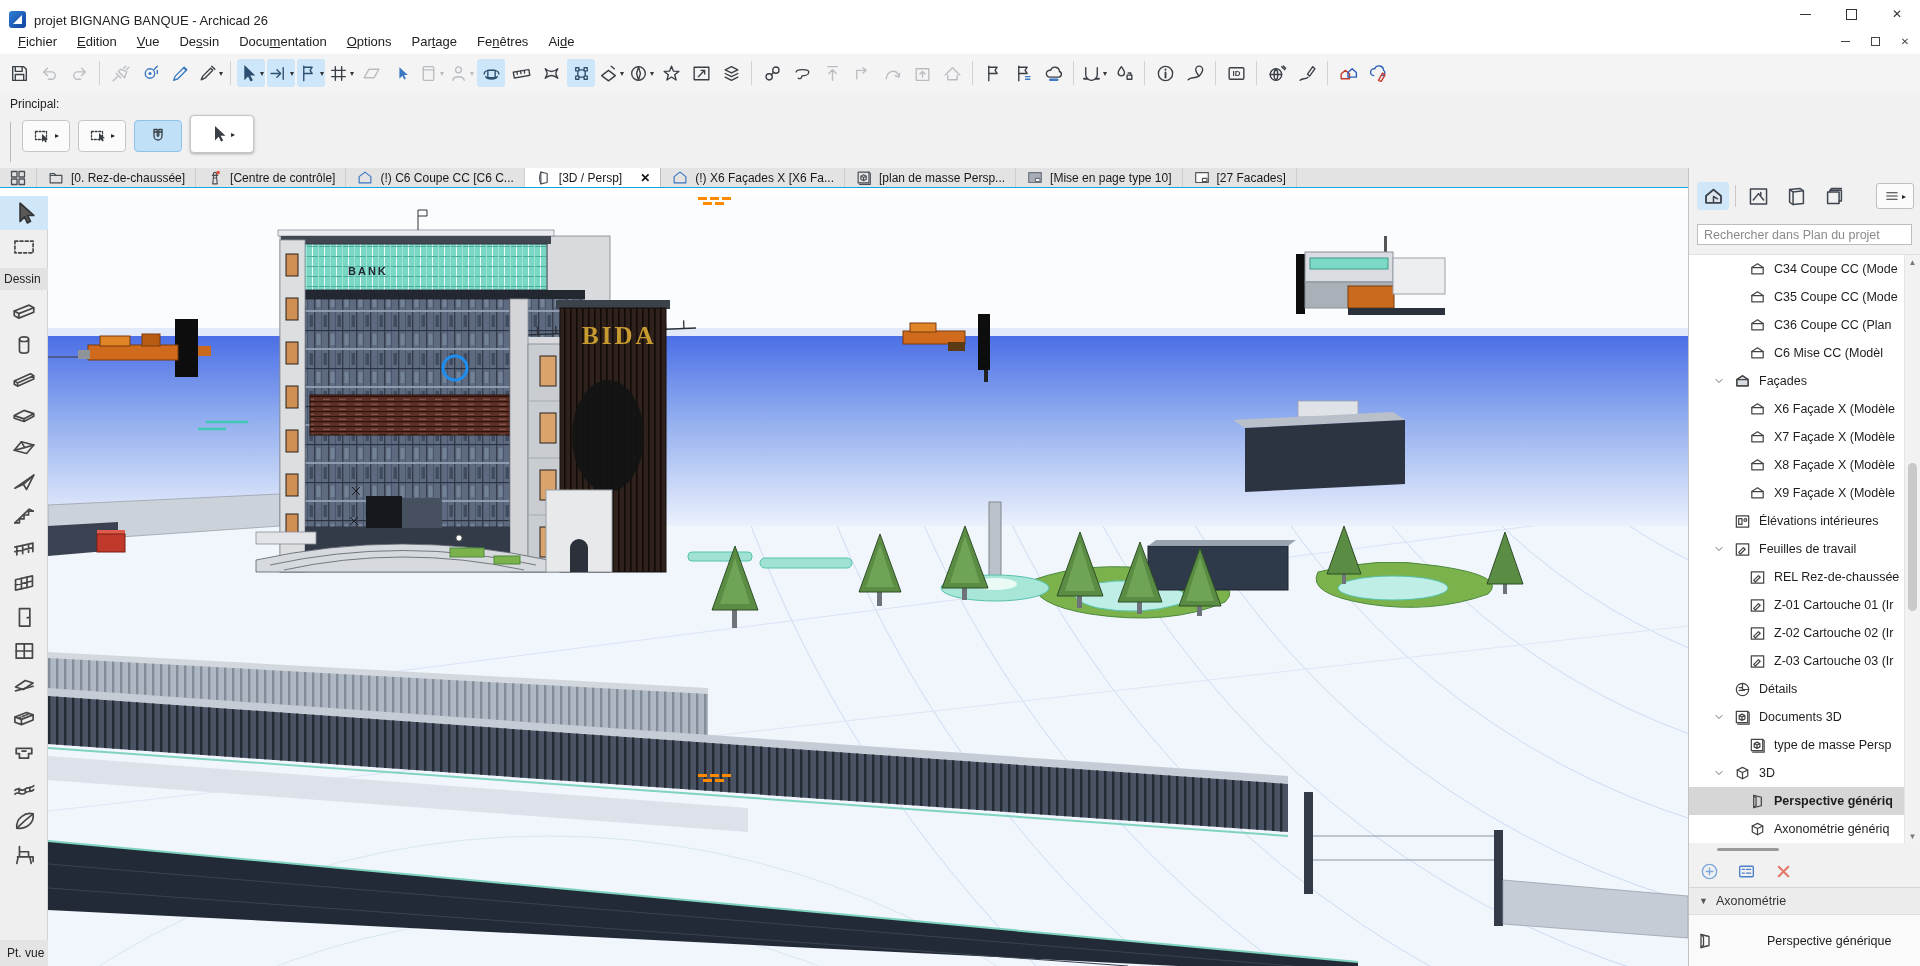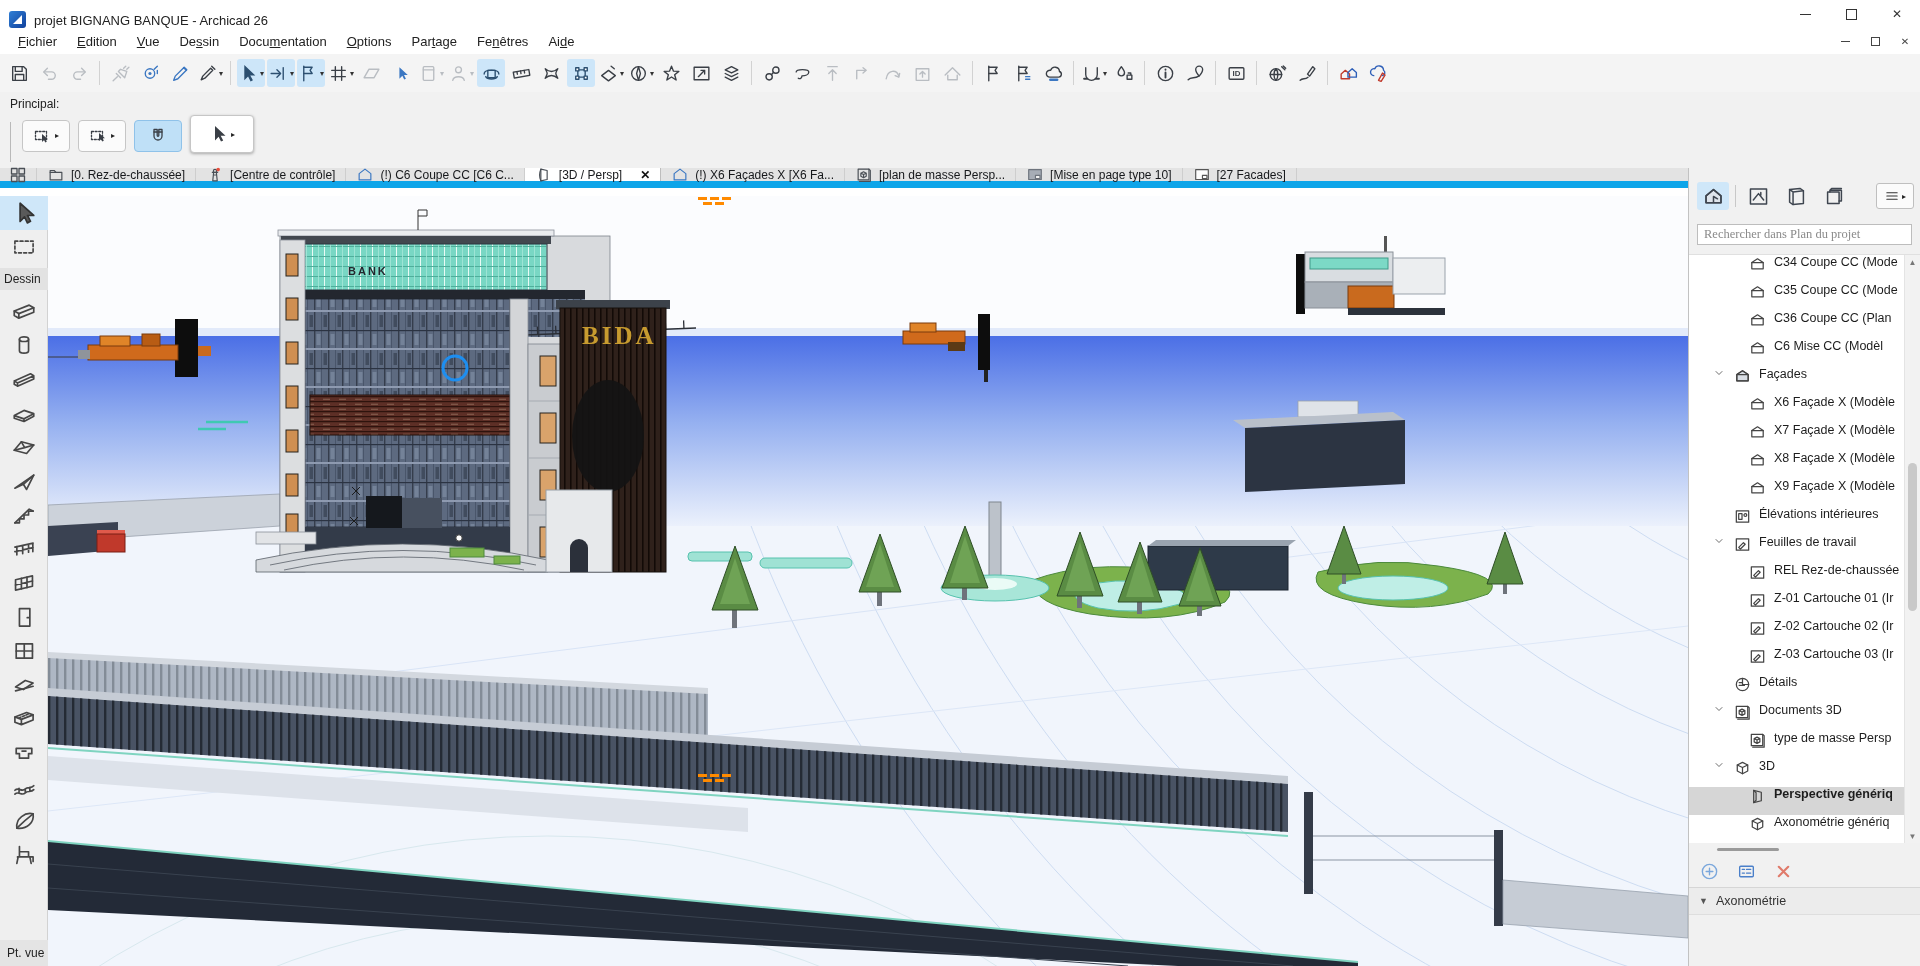--- a/index.html
+++ b/index.html
@@ -44,21 +44,21 @@
   .principal-label{position:absolute;left:10px;top:5px;font-size:12px;color:#222}
   .grip{position:absolute;left:10px;top:30px;width:1px;height:40px;background:#b9b9b9}
   .prow{position:absolute;left:22px;top:26px;display:flex;align-items:center;gap:8px}
   .pbtn{height:30px;min-width:46px;background:#fbfbfb;border:1px solid #c6c6c6;border-radius:4px;
         display:flex;align-items:center;justify-content:center;gap:2px;color:#3a3f46}
   .pbtn.active{background:#bfe0f7;border-color:#8fc2e9}
   .pbtn.big{height:36px;min-width:62px;box-shadow:0 1px 3px rgba(0,0,0,.3);margin-top:-3px;background:#fff}
   .fly{font-size:8px;color:#222}
   
   .tabbar{position:absolute;left:0;top:168px;width:1920px;height:20px;background:#e3e3e3;
-          display:flex;align-items:stretch;border-bottom:7px solid #0ea5e9;box-sizing:border-box}
+          display:flex;align-items:stretch;border-bottom:1px solid #0ea5e9;box-sizing:border-box}
   .tabgrid{width:36px;display:flex;align-items:center;justify-content:center;color:#4a4f56;border-right:1px solid #cecece}
   .tab{display:flex;align-items:center;gap:6px;padding:0 10px;border-right:1px solid #cecece;
        font-size:12px;color:#16181b;white-space:nowrap;max-width:200px}
   .tab .ic{width:18px;height:18px;flex:0 0 auto;color:#4a4f56}
   .tab.active{background:#fff;border-right:1px solid #bdbdbd}
   .tabclose{margin-left:12px;font-weight:bold;font-size:12px;color:#111}
   .tabspacer{flex:1}
   .viewswitch{display:flex;align-items:center;gap:3px;padding:0 10px;color:#3a3f46}
   
   .toolbox{position:absolute;left:0;top:196px;width:48px;height:770px;background:#efefef;
@@ -79,24 +79,24 @@
   .navtab{width:32px;height:28px;display:flex;align-items:center;justify-content:center;
           border-radius:3px;color:#3f4650}
   .navtab .ic{width:23px;height:23px}
   .navtab.active{background:#cfe7f9}
   .navsep{width:1px;height:22px;background:#c8c8c8}
   .navmenu{margin-left:auto;width:36px;height:24px;border:1px solid #bfbfbf;background:#fbfbfb;
            border-radius:3px;display:flex;align-items:center;justify-content:center;gap:2px;color:#333}
   .navmenu .ic{width:16px;height:16px}
   .searchrow{height:30px;padding:0 8px}
   .searchrow input{width:100%;height:21px;border:1px solid #bdbdbd;background:#fff;font-size:12.5px;
-                   font-family:Liberation Serif, serif;padding:0 6px;box-sizing:border-box;color:#222}
+                   font-family:Liberation Sans, sans-serif;padding:0 6px;box-sizing:border-box;color:#222}
   .searchrow input::placeholder{color:#8a8a8a}
   .tree{height:588px;background:#fff;position:relative;overflow:hidden;border-top:1px solid #e0e0e0}
-  .crow{height:28px;display:flex;font-size:12.5px;color:#1d1d1d;position:relative;white-space:nowrap}
+  .crow{height:28px;display:flex;align-items:center;font-size:12.5px;color:#1d1d1d;position:relative;white-space:nowrap}
   .crow .ic{width:19px;height:19px;margin-right:7px;flex:0 0 auto;color:#444}
   .crow .chev{position:absolute;left:24px;width:12px;height:12px;color:#444}
   .crow.l1{padding-left:44px}
   .crow.l2{padding-left:59px}
   .crow.selected{background:#d6d6d6}
   .crow.bold .lbl{font-weight:bold}
   .crow .lbl{overflow:hidden;max-width:150px}
   .vscroll{position:absolute;right:0;top:0;bottom:0;width:15px;background:#f2f2f2;border-left:1px solid #e4e4e4}
   .varrow{position:absolute;left:0;width:15px;height:14px;display:flex;align-items:center;justify-content:center;
           color:#777;font-size:8px}
@@ -1149,13 +1149,22 @@
       <span class="act-del">
         <svg class="ic" viewBox="0 0 20 20" fill="none" stroke="currentColor" stroke-width="1.3" stroke-linecap="round" stroke-linejoin="round">
           <path stroke-width="2" d="M5.5 5.5 L14.5 14.5 M14.5 5.5 L5.5 14.5"></path>
         </svg>
       </span>
     </div>
   <div class="propshdr">
     <span class="tri">▼</span>
     <span>Axonométrie</span>
   </div>
+  <div class="propsrow">
+    <span id="props-icon">
+        <svg class="ic" viewBox="0 0 20 20" fill="none" stroke="currentColor" stroke-width="1.3" stroke-linecap="round" stroke-linejoin="round">
+          <path d="M6 3.5 L14 5.5 V14.5 L6 16.5 Z"></path>
+          <path d="M6 3.5 L8.5 6 V14 L6 16.5"></path>
+        </svg>
+      </span>
+    <span class="val">Perspective générique</span>
+  </div>
 </div>
 
 </body></html>

